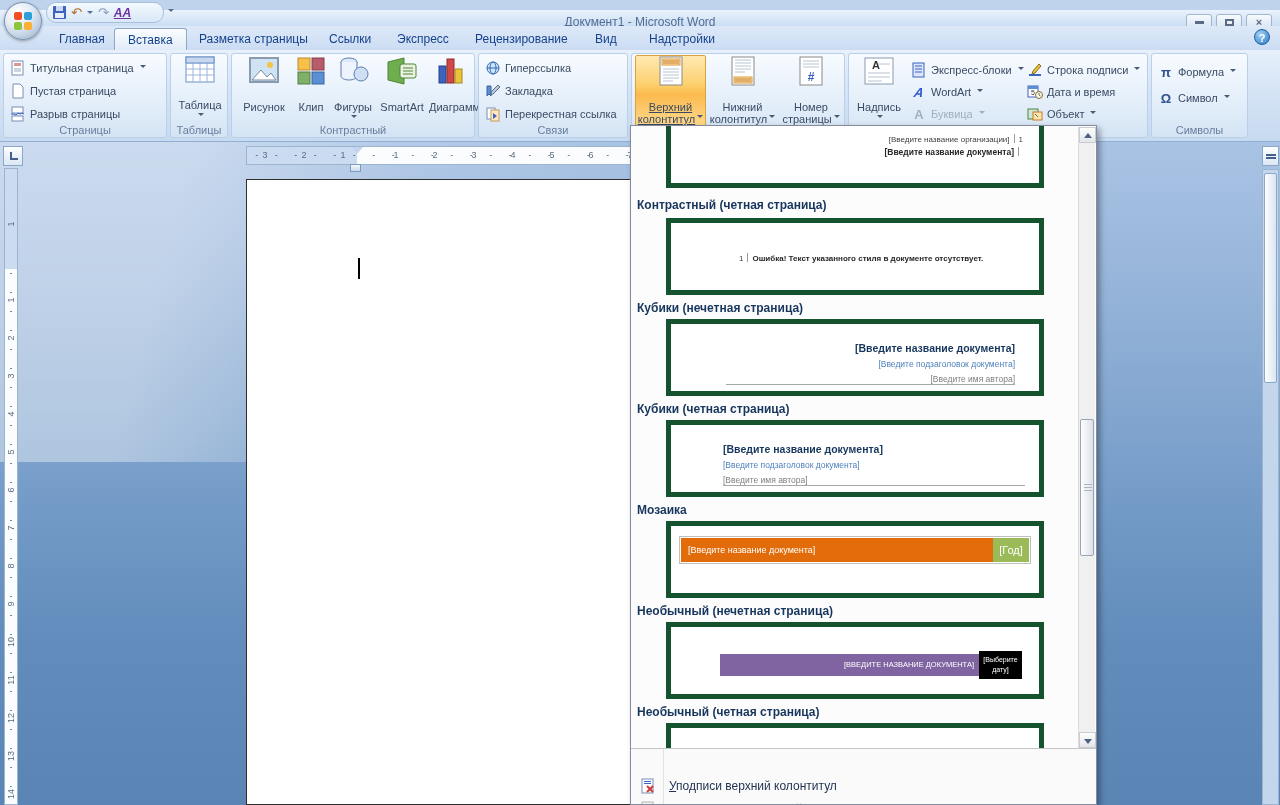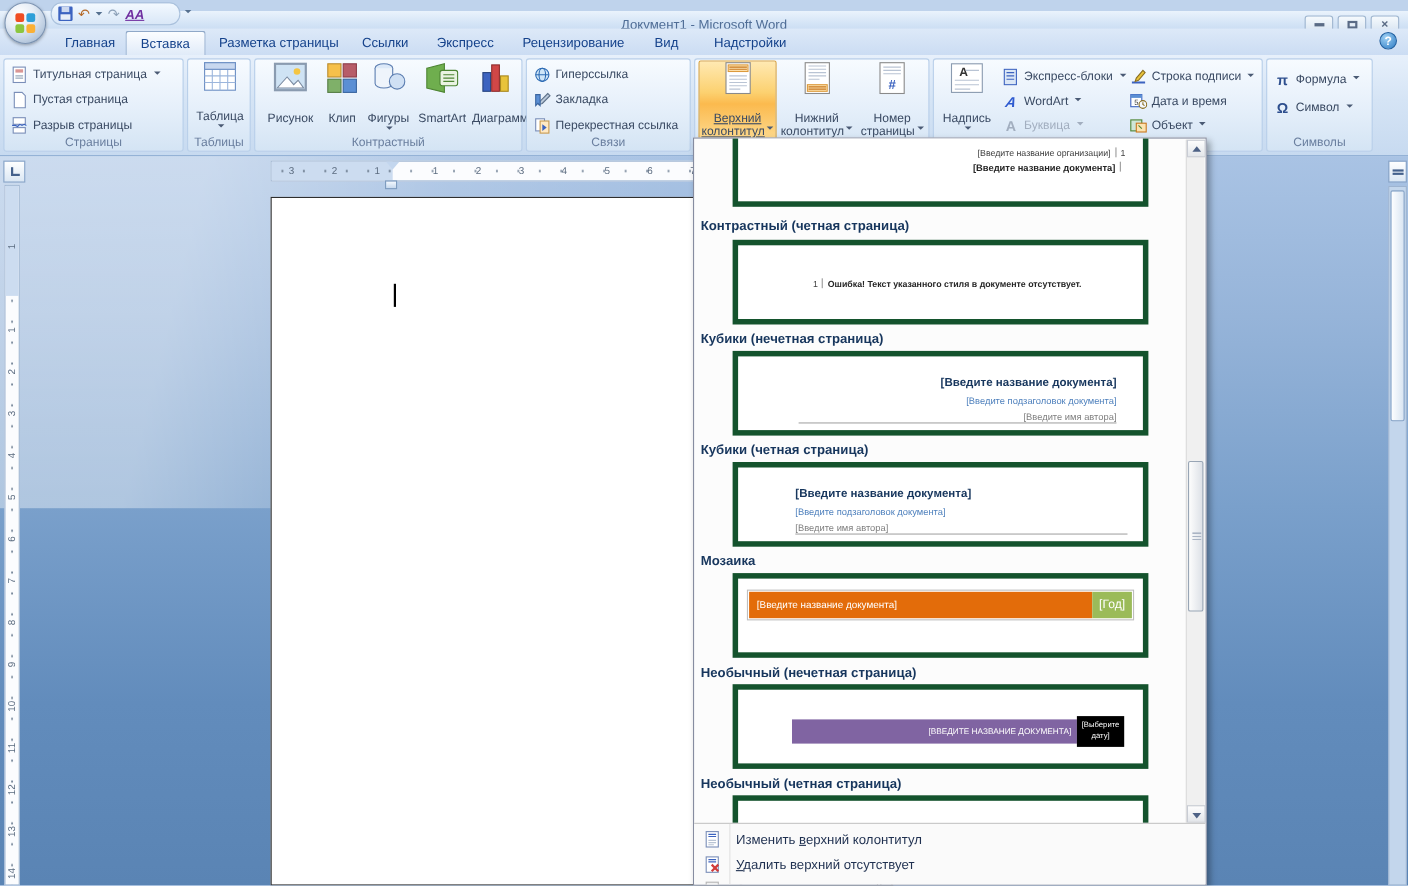--- a/index.html
+++ b/index.html
@@ -515,35 +515,27 @@
         <i></i>
       </div>
     <div id="gal-thumb"></div>
     <div class="sbtn down" style="bottom:0">
         <i></i>
       </div>
   </div>
 
   <div id="ddmenu">
     <div class="iconsep"></div>
-    <div class="mitem" style="top:2px">
-      <svg class="mi" width="16" height="16" viewBox="0 0 16 16">
-          <rect x="2" y="1" width="11" height="14" fill="#fff" stroke="#7a8eb8"></rect>
-          <path d="M4 3.5h7M4 5.5h7" stroke="#3c63c0"></path>
-          <path d="M4 9h7M4 11h7M4 13h5" stroke="#b9c4d4"></path>
-        </svg>
-      <div class="ml"><span>Изменить </span><u>в</u><span>ерхний колонтитул</span></div>
-    </div>
     <div class="mitem" style="top:25px">
       <svg class="mi" width="16" height="16" viewBox="0 0 16 16">
           <rect x="2" y="1" width="11" height="14" fill="#fff" stroke="#7a8eb8"></rect>
           <path d="M4 3.5h7M4 5.5h7" stroke="#3c63c0"></path>
           <path d="M7 8l6 6M13 8l-6 6" stroke="#d03b3b" stroke-width="2"></path>
         </svg>
-      <div class="ml"><span></span><u>У</u><span>далить верхний отсутствует</span></div>
+      <div class="ml"><span></span><u>У</u><span>подписи верхний колонтитул</span></div>
     </div>
     <div class="mitem gray" style="top:48px">
       <svg class="mi" width="16" height="16" viewBox="0 0 16 16">
           <rect x="2" y="1" width="11" height="14" fill="#f2f2f2" stroke="#b5b5b5"></rect>
           <path d="M4 4h7M4 6h7M4 8h7" stroke="#c8c8c8"></path>
         </svg>
       <div class="ml"><span>Сохранить выделенный фрагмент в коллекцию верхних колонтитулов</span><u></u><span></span></div>
     </div>
   </div>
 </div>

